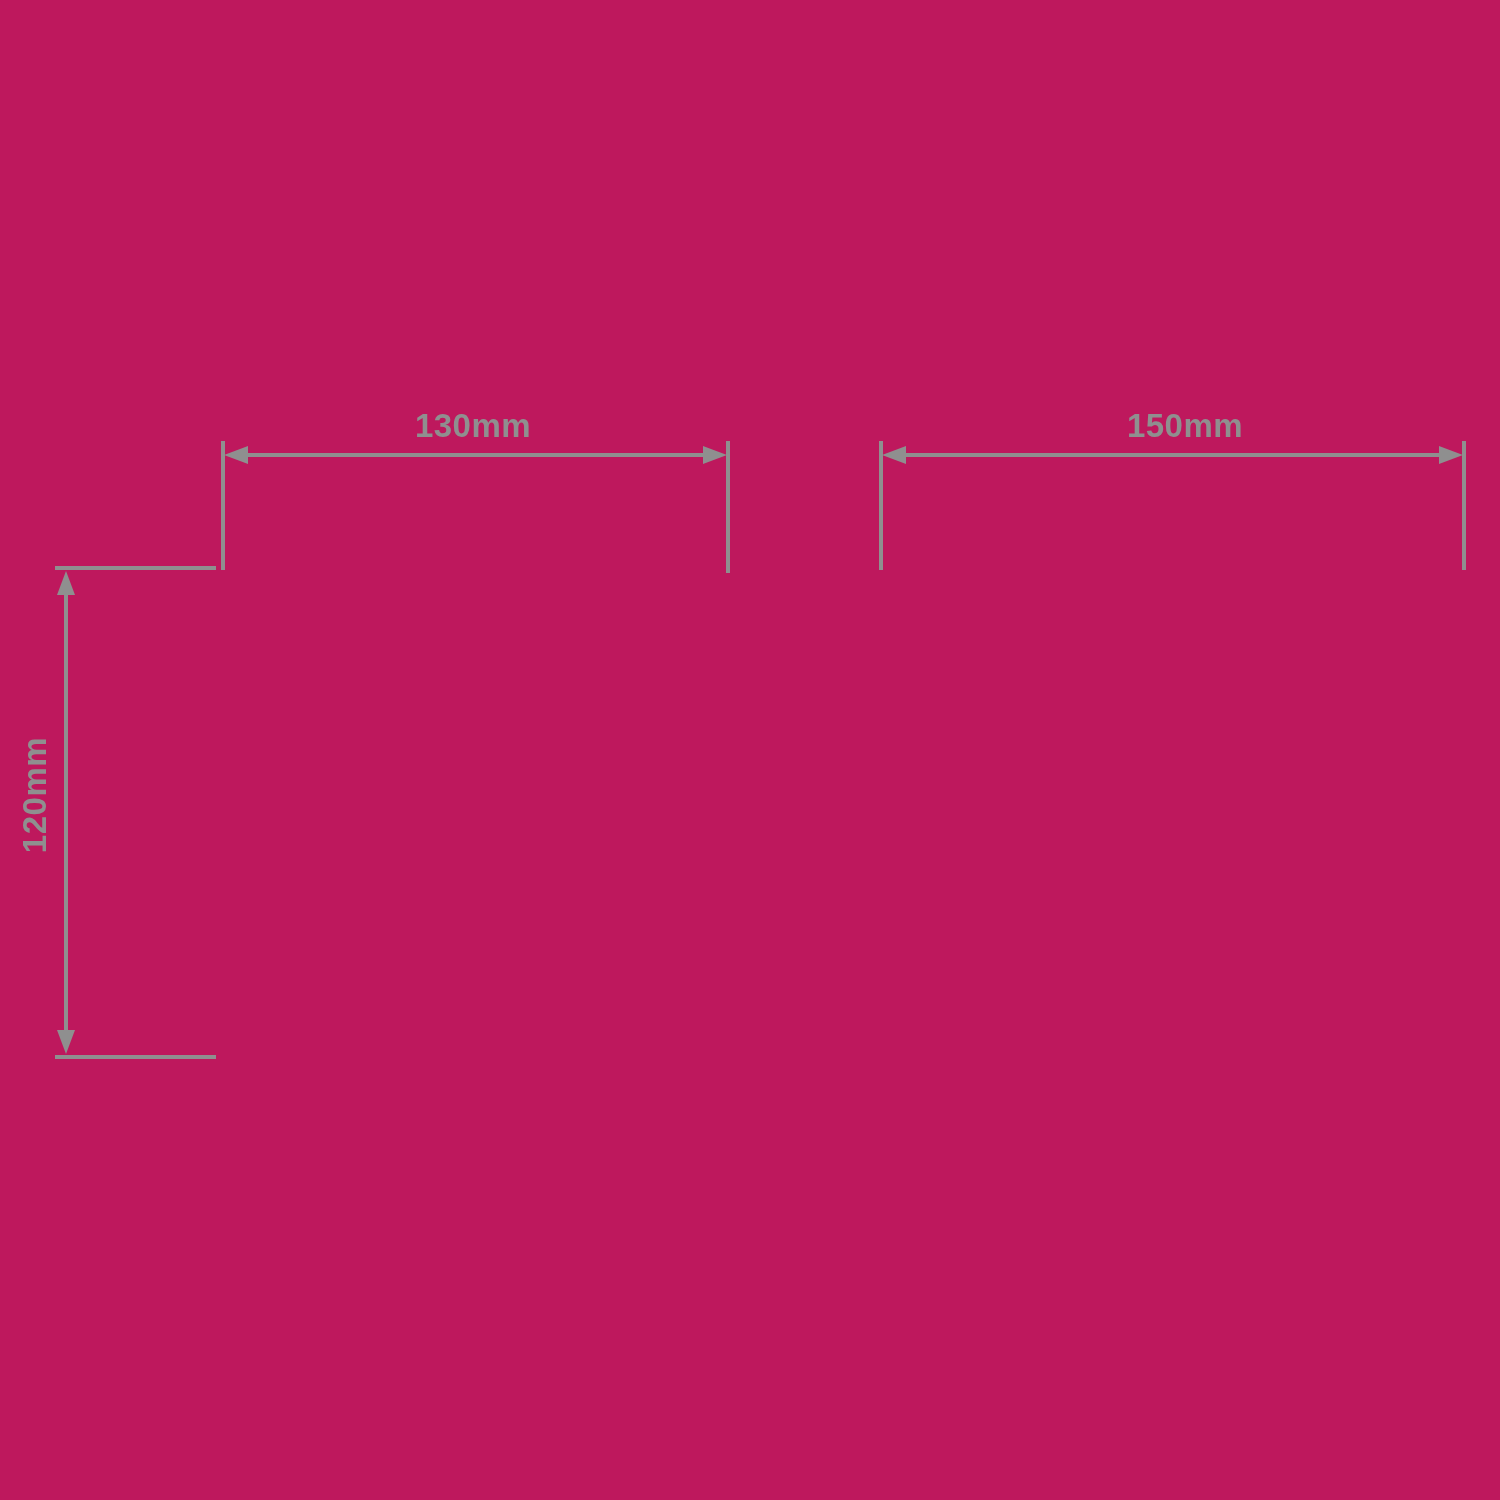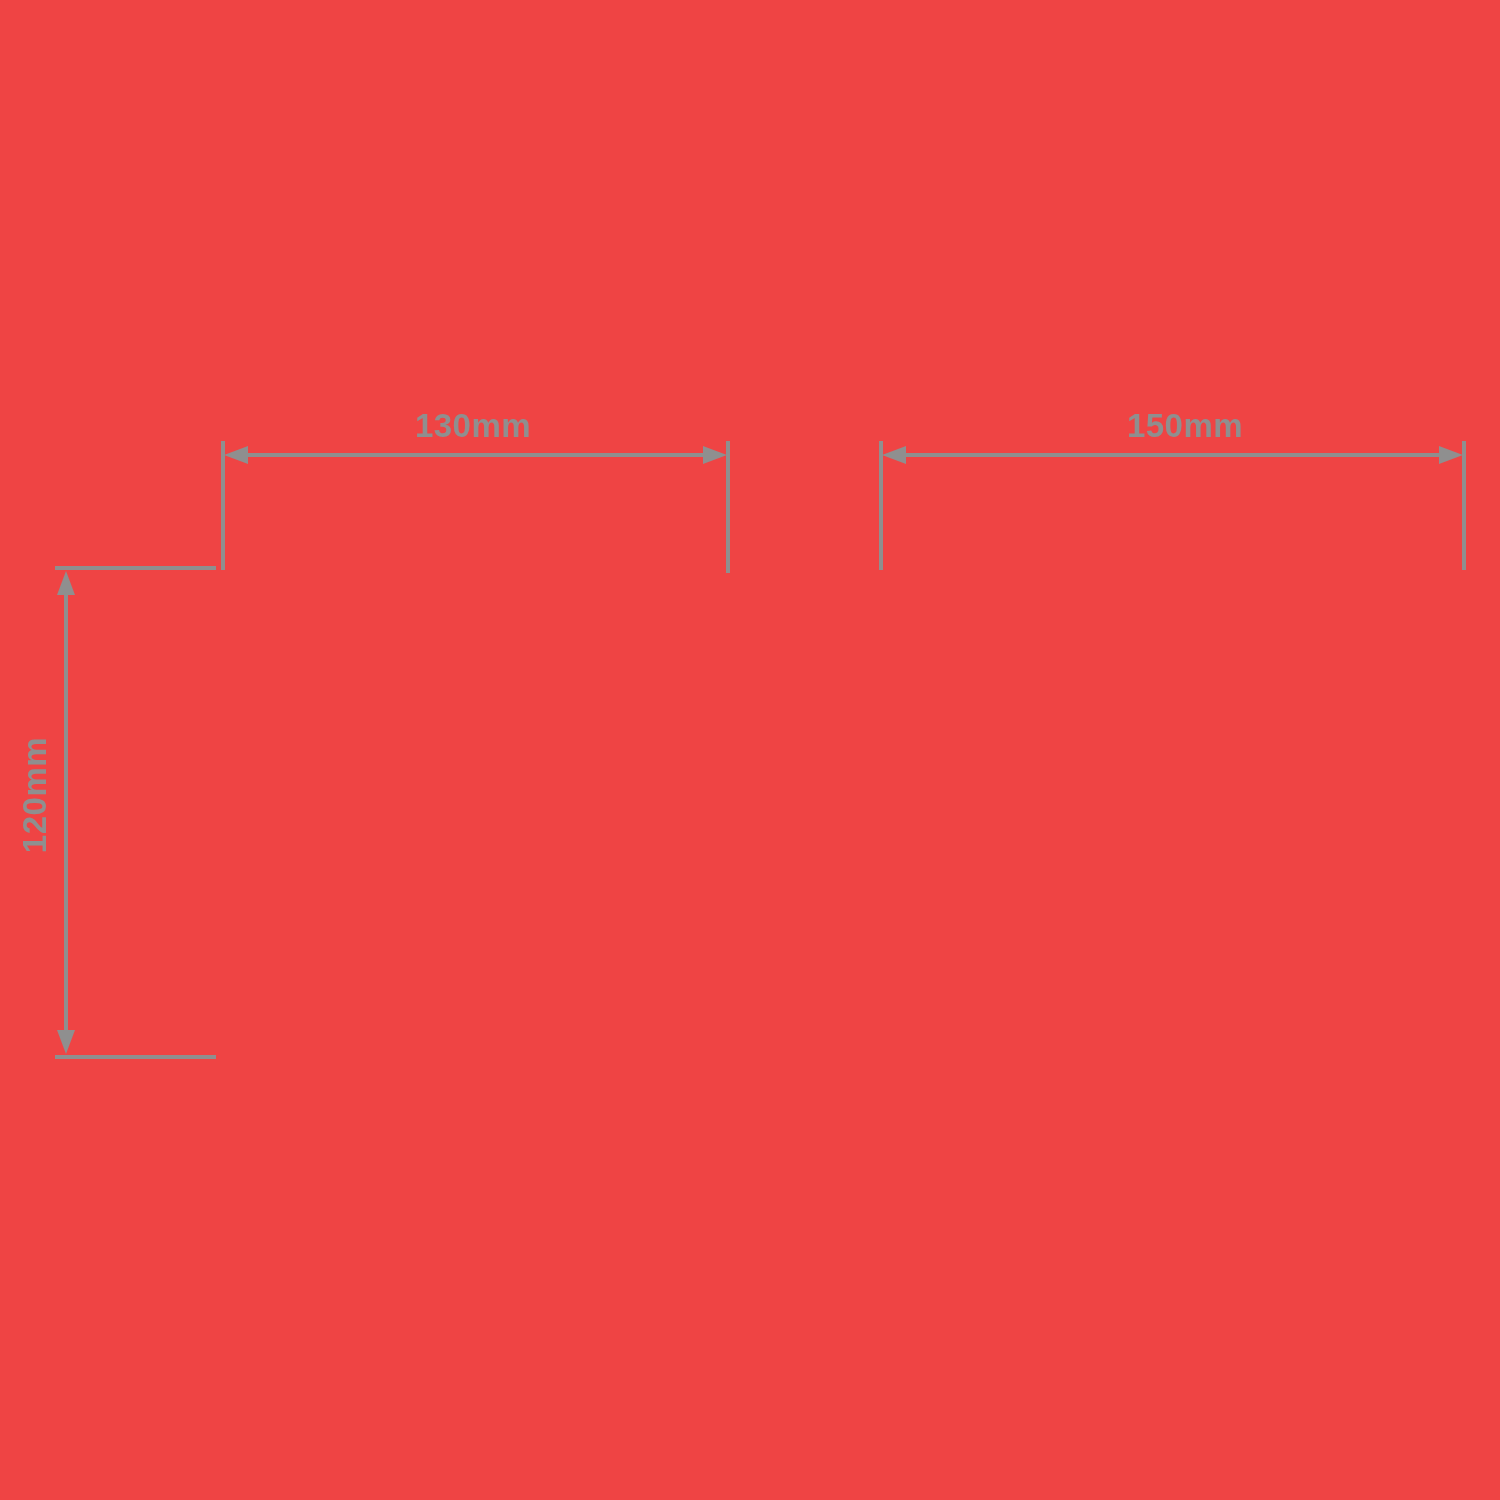--- a/index.html
+++ b/index.html
@@ -4,21 +4,21 @@
 <style>
   html, body {
     margin: 0;
     padding: 0;
     background: #000000;
   }
   .stage {
     position: relative;
     width: 1500px;
     height: 1500px;
-    background: #ef4444;
+    background: #be185d;
     overflow: hidden;
   }
   .stage svg {
     position: absolute;
     top: 0;
     left: 0;
   }
   .dim-line {
     stroke: #8f8f8f;
     stroke-width: 4;

